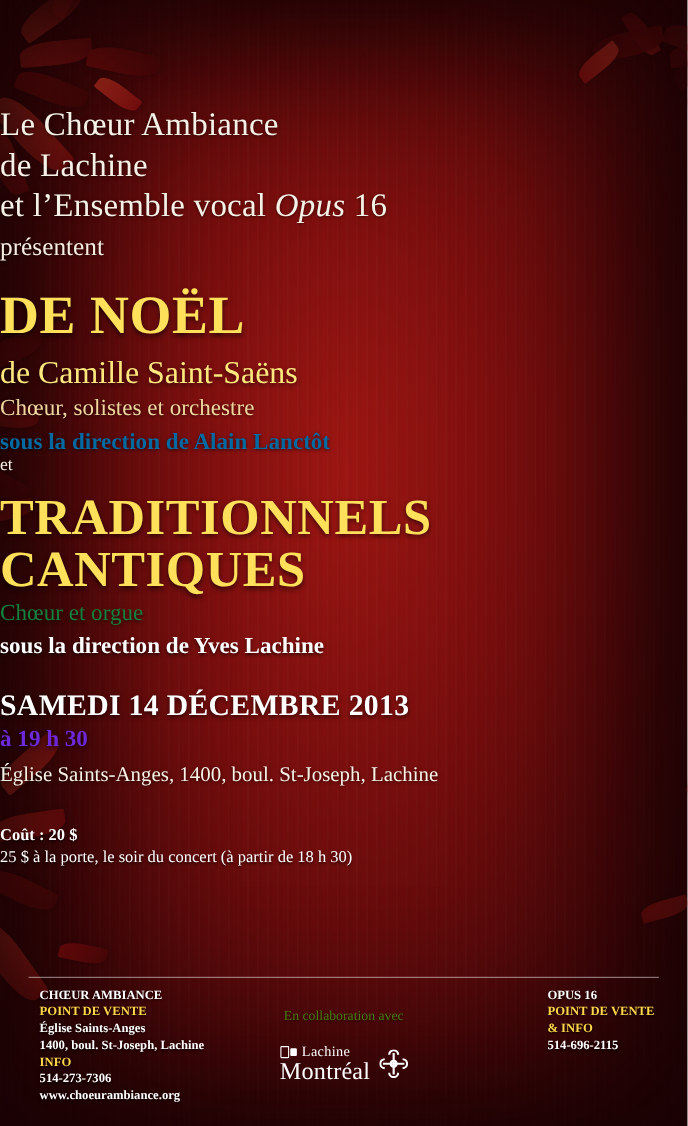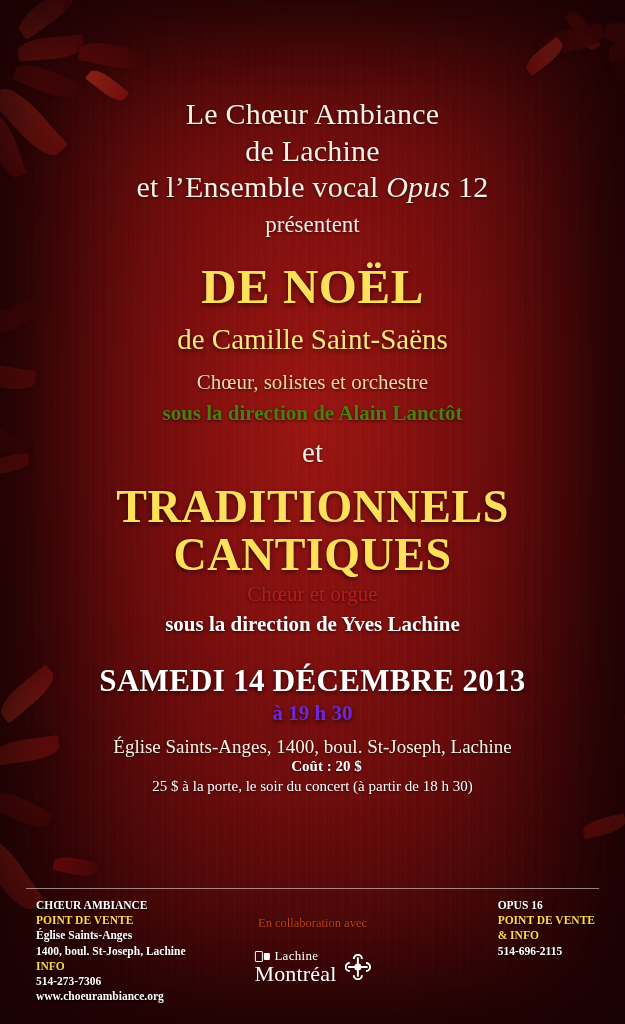--- a/index.html
+++ b/index.html
@@ -62,21 +62,20 @@
     transform-origin: 0% 50%;
   }
   .petal.small { width: 44px; height: 16px; }
   .petal.big { width: 86px; height: 28px; }
   .petal.dark { background: linear-gradient(90deg, rgba(150,16,14,0.95), rgba(90,8,10,0.7)); }
   .petal.bright { background: linear-gradient(90deg, rgba(235,60,40,0.95), rgba(175,22,20,0.7)); }
 
   .content {
     position: absolute;
     inset: 0;
-    text-align: center;
     color: #ffffff;
   }
   .presenter {
     margin-top: 96px;
     color: #f6f1e6;
     font-size: 30px;
     line-height: 1.22;
     letter-spacing: 0.2px;
     text-shadow: 0 1px 3px rgba(0,0,0,0.55);
   }
@@ -100,83 +99,82 @@
     font-size: 49px;
     line-height: 1.04;
   }
   .composer {
     margin-top: 10px;
     font-size: 29px;
     color: #ffe97f;
     text-shadow: 0 2px 4px rgba(0,0,0,0.6);
   }
   .forces {
-    margin-top: 14px;
+    margin-top: 2px;
     font-size: 21px;
     color: #f0d7a0;
     text-shadow: 0 1px 3px rgba(0,0,0,0.6);
   }
   .direction {
     margin-top: 6px;
     font-size: 21px;
     font-weight: bold;
-    color: #4d7c0f;
+    color: #0369a1;
     text-shadow: 0 1px 3px rgba(0,0,0,0.65);
   }
   .et {
-    margin-top: 10px;
-    font-size: 29px;
+    font-size: 16px;
     color: #f6efe2;
     text-shadow: 0 1px 3px rgba(0,0,0,0.6);
   }
   .cantiques {
     margin-top: 14px;
     font-size: 46px;
     line-height: 1.06;
   }
   .forces2 {
     margin-top: 2px;
     font-size: 21px;
-    color: #b91c1c;
+    color: #15803d;
     text-shadow: 0 1px 3px rgba(0,0,0,0.6);
   }
   .direction2 {
     margin-top: 5px;
     font-size: 21px;
     font-weight: bold;
     color: #ffffff;
     text-shadow: 0 1px 3px rgba(0,0,0,0.65);
   }
   .date {
     margin-top: 26px;
-    font-size: 31px;
+    font-size: 27px;
     font-weight: bold;
     color: #ffffff;
     letter-spacing: 0.3px;
     text-shadow: 0 2px 4px rgba(0,0,0,0.65);
   }
   .time {
     margin-top: 2px;
     font-size: 21px;
     font-weight: bold;
     color: #6d28d9;
     text-shadow: 0 2px 4px rgba(0,0,0,0.65);
   }
   .venue {
     margin-top: 10px;
     font-size: 19px;
     color: #f7f1e6;
     text-shadow: 0 1px 3px rgba(0,0,0,0.6);
   }
   .price {
+    margin-top: 36px;
     font-size: 15px;
     font-weight: bold;
     color: #ffffff;
     text-shadow: 0 1px 2px rgba(0,0,0,0.6);
-    padding-left: 28px;
   }
   .price2 {
     margin-top: 3px;
     font-size: 15px;
     color: #ffffff;
     text-shadow: 0 1px 2px rgba(0,0,0,0.6);
   }
   .footer {
     position: absolute;
     left: 0;
@@ -221,21 +219,21 @@
   .foot-center {
     position: absolute;
     top: 28px;
     left: 50%;
     transform: translateX(-50%);
     text-align: center;
     color: #ffffff;
   }
   .collab {
     font-size: 12.5px;
-    color: #c2410c;
+    color: #4d7c0f;
     text-shadow: 0 1px 2px rgba(0,0,0,0.7);
   }
   .logo {
     margin-top: 18px;
     display: flex;
     align-items: center;
     gap: 6px;
   }
   .logo-left {
     text-align: left;
@@ -333,21 +331,21 @@
     <div class="petal small" style="right:60px; top:160px; transform: rotate(165deg); transform-origin:100% 50%;"></div>
   </div>
 
   <div class="vignette"></div>
 
   <div class="content">
 
     <div class="presenter">
       <span>Le Chœur Ambiance</span>
       <span class="l2">de Lachine</span>
-      <span class="l3"><span>et l’Ensemble vocal </span><span class="opus-italic">Opus</span><span> 12</span></span>
+      <span class="l3"><span>et l’Ensemble vocal </span><span class="opus-italic">Opus</span><span> 16</span></span>
     </div>
 
     <div class="presentent">présentent</div>
 
     <div class="oratorio title-gold">
       <div>DE NOËL</div>
     </div>
 
     <div class="composer">de Camille Saint-Saëns</div>
     <div class="forces">Chœur, solistes et orchestre</div>

